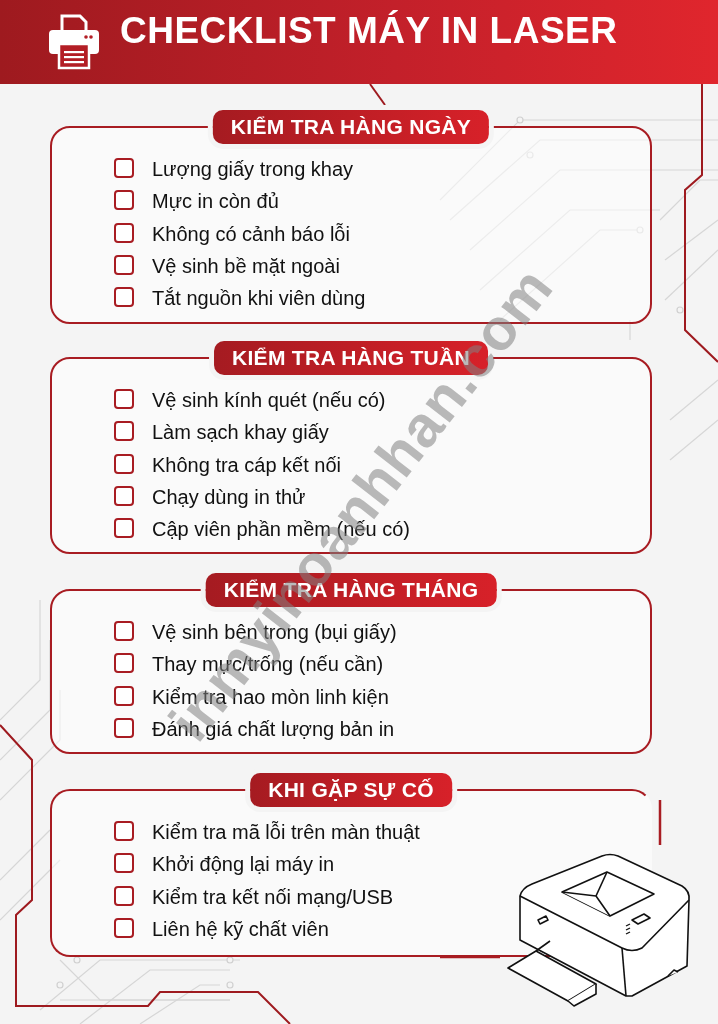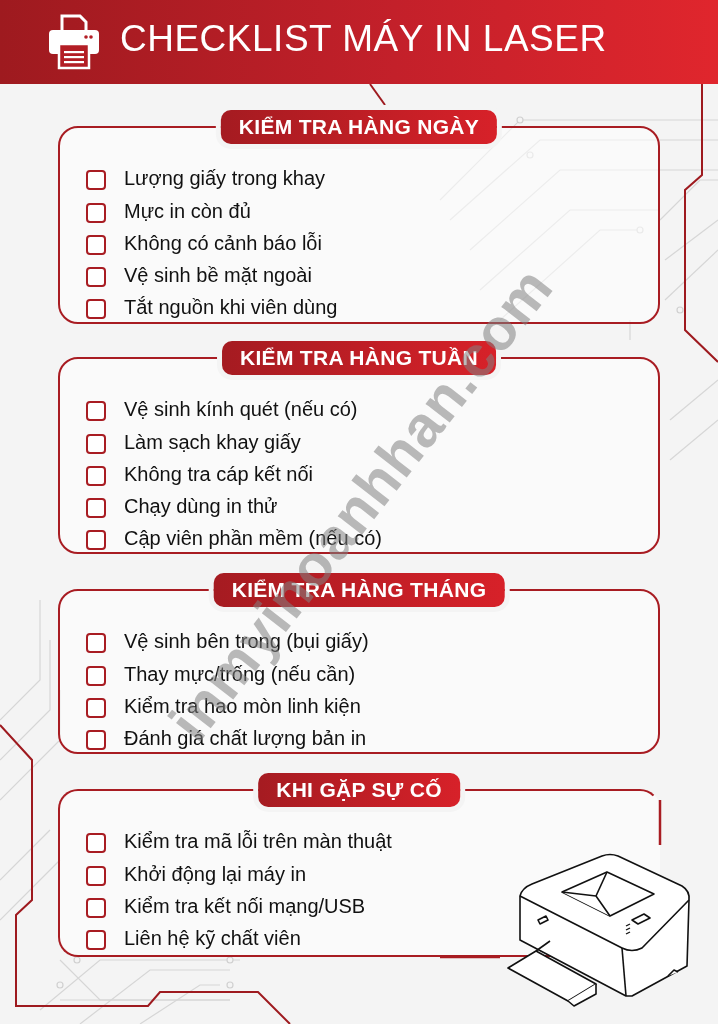--- a/index.html
+++ b/index.html
@@ -11,42 +11,42 @@
       color: #141414;
     }
     .bg-circuit { position: absolute; left: 0; top: 0; width: 718px; height: 1024px; z-index: 0; }
     .header {
       position: absolute; left: 0; top: 0; width: 718px; height: 84px;
       background: linear-gradient(90deg, #9e1a1f 0%, #c3202a 55%, #e0262d 100%);
       display: flex; align-items: center; z-index: 2;
     }
     .header-icon { position: absolute; left: 44px; top: 12px; width: 60px; height: 60px; }
     .header-title {
-      position: absolute; left: 120px; top: 18px;
-      font-weight: normal; font-size: 37px; color: #fff; letter-spacing: 0.5px;
+      position: absolute; left: 120px; top: 10px;
+      font-weight: bold; font-size: 37px; color: #fff; letter-spacing: 0.5px;
       white-space: nowrap;
     }
     .section {
-      position: absolute; left: 58px; width: 602px;
+      position: absolute; left: 50px; width: 602px;
       border: 2.5px solid #a81c22; border-radius: 20px;
       background: rgba(255,255,255,0.55);
       z-index: 2;
       padding-left: 8px;
     }
     .section-label {
       position: absolute; left: 50%; transform: translateX(-50%);
       top: -18px; height: 34px; padding: 0 18px;
       background: linear-gradient(90deg, #a51b21 0%, #d72129 100%);
       border-radius: 10px; color: #fff; font-weight: bold; font-size: 21px;
       display: flex; align-items: center; justify-content: center;
       white-space: nowrap; letter-spacing: 0.3px;
       box-shadow: 0 0 0 5px #f4f4f4;
     }
     .items { list-style: none; position: absolute; left: 26px; top: 30px; }
-    .item { height: 32.3px; display: flex; align-items: flex-end; }
+    .item { height: 32.3px; display: flex; align-items: flex-start; margin-left: 36px; }
     .checkbox {
       width: 20px; height: 20px; border: 2px solid #a81c22; border-radius: 4px;
       margin-right: 18px; flex: none; background: #fff;
     }
     .item-label { font-size: 20px; color: #111; white-space: nowrap; }
     .watermark {
       position: absolute; left: 70px; top: 470px; z-index: 3;
       transform: rotate(-52deg); transform-origin: center;
       font-weight: bold; font-size: 58px; color: rgba(130,130,130,0.55);
       white-space: nowrap; letter-spacing: 1px; pointer-events: none;

